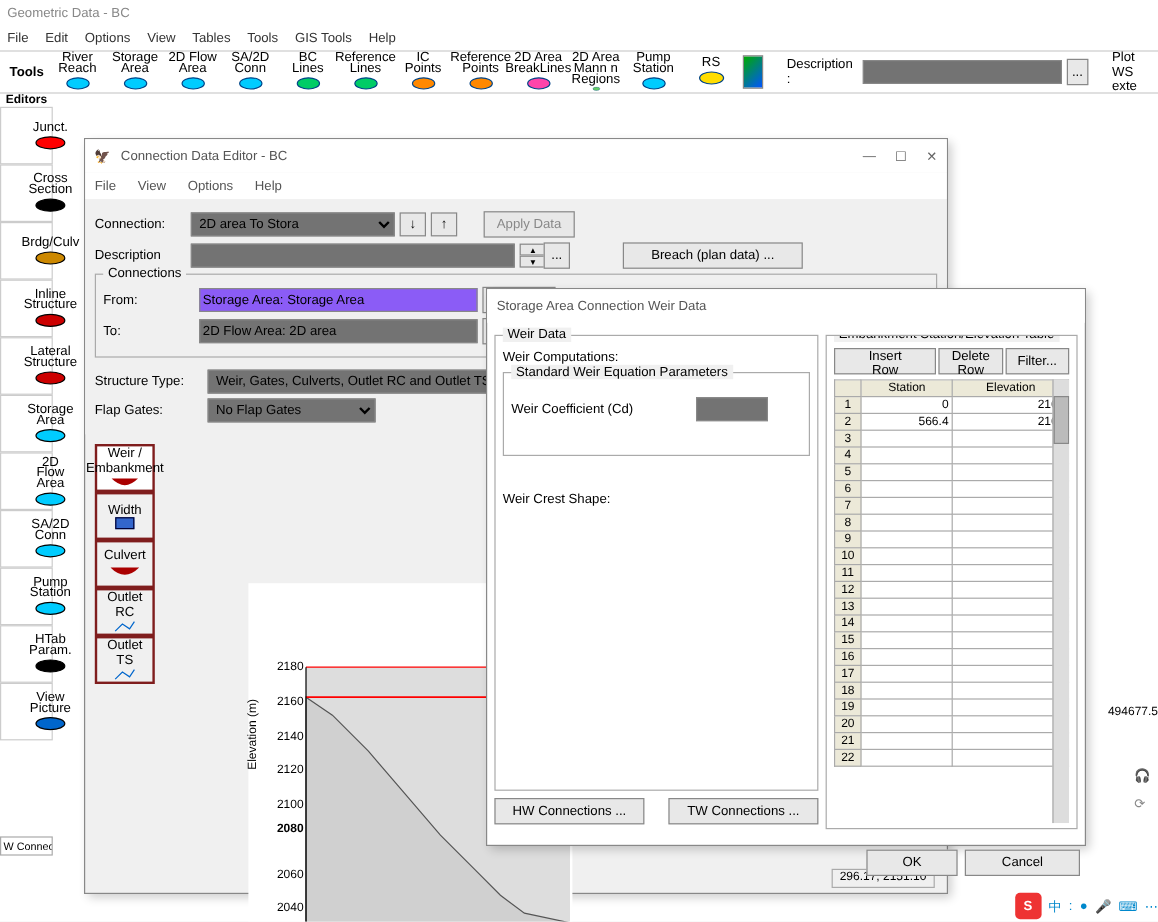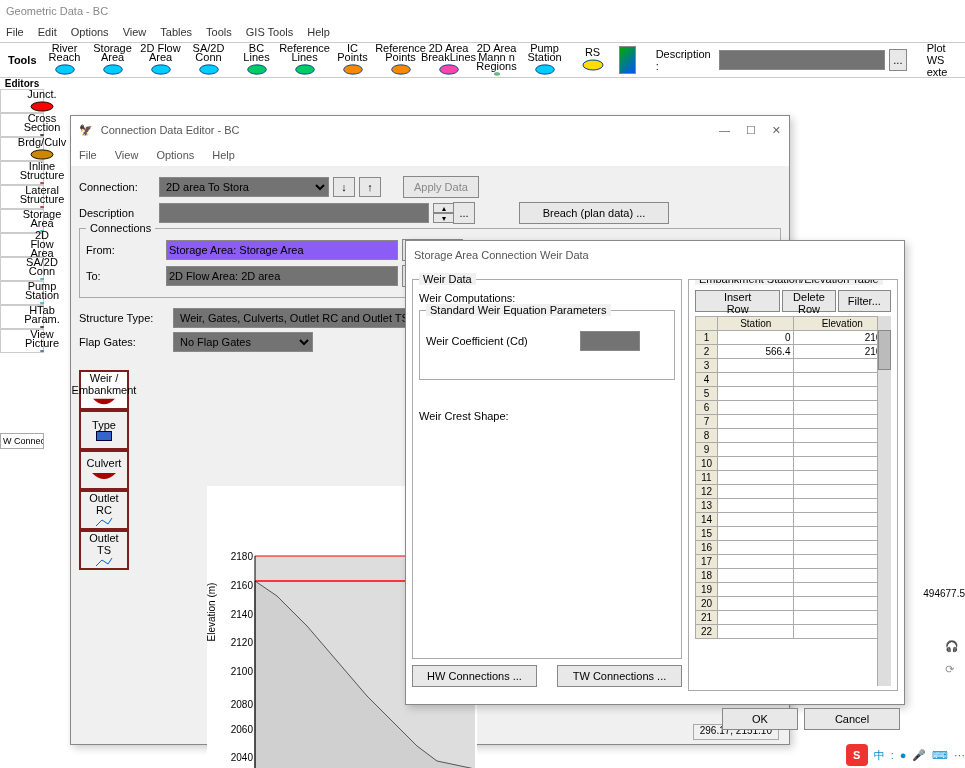--- a/index.html
+++ b/index.html
@@ -9,21 +9,21 @@
 .menu-bar { height: 20px; display: flex; align-items: center; padding: 0 6px; gap: 14px; color: #333; }
 .menu-bar span { cursor: default; }
 .toolbar-row { height: 36px; display: flex; align-items: center; border-top: 1px solid #ccc; border-bottom: 1px solid #ccc; padding: 1px 4px; gap: 0; }
 .tools-label { font-weight: bold; padding: 0 4px; writing-mode: horizontal-tb; }
 .tool-btn { width: 48px; height: 34px; border: 1px solid transparent; display: flex; flex-direction: column; align-items: center; justify-content: center; font-size: 9px; text-align: center; line-height: 9px; cursor: pointer; }
 .tool-icon { width: 24px; height: 14px; margin-top: 1px; }
 .desc-box { display: flex; align-items: center; gap: 4px; margin-left: 20px; }
 .desc-box input { width: 170px; height: 18px; border: 1px solid #888; }
 .left-editors { position: absolute; left: 0; top: 78px; width: 44px; display: flex; flex-direction: column; }
 .editors-label { font-weight: bold; font-size: 10px; text-align: center; }
-.editor-btn { width: 44px; height: 24px; border: 1px solid #ccc; display: flex; flex-direction: column; align-items: center; justify-content: center; font-size: 9px; text-align: center; line-height: 9px; padding-left: 40px; }
+.editor-btn { width: 44px; height: 48px; border: 1px solid #ccc; display: flex; flex-direction: column; align-items: center; justify-content: center; font-size: 9px; text-align: center; line-height: 9px; padding-left: 40px; }
 .editor-icon { width: 28px; height: 12px; margin-top: 2px; }
 
 .dialog { position: absolute; background: #f0f0f0; border: 1px solid #888; box-shadow: 3px 3px 8px rgba(0,0,0,0.2); }
 .dialog-title { height: 28px; display: flex; align-items: center; padding: 0 8px; color: #555; gap: 8px; background: #fff; }
 .dialog-title .win-btns { margin-left: auto; display: flex; gap: 16px; color: #666; }
 .dialog-menu { height: 22px; display: flex; align-items: center; padding: 0 8px; gap: 18px; background: #fff; color: #555; }
 .dialog-body { padding: 6px 8px; background: #f0f0f0; }
 .form-row { display: flex; align-items: center; margin: 4px 0; gap: 4px; }
 .form-row label { width: 76px; }
 select, input[type=text] { height: 20px; border: 1px solid #888; background: #737373; padding: 0 2px; }
@@ -292,21 +292,21 @@
 
   <div class="vert-tabs" style="left:8px;top:254px">
     <div class="vert-tab active">
         <span>Weir /
 Embankment</span>
         <svg class="tool-icon" viewBox="0 0 24 12">
           <path d="M0 2 Q12 14 24 2" fill="#a00"></path>
         </svg>
       </div>
     <div class="vert-tab">
-        <span>Type</span>
+        <span>Width</span>
         <div style="width:16px;height:10px;background:#36c;border:1px solid #003"></div>
       </div>
     <div class="vert-tab">
         <span>Culvert</span>
         <svg class="tool-icon" viewBox="0 0 24 12">
           <path d="M0 2 Q12 14 24 2" fill="#a00"></path>
         </svg>
       </div>
     <div class="vert-tab">
         <span>Outlet
@@ -334,21 +334,21 @@
       <polygon points="48,95 70,110 100,140 130,175 160,210 190,240 210,260 230,275 268,283 268,300 48,300" fill="#d0d0d0" stroke="#555" stroke-width="1"></polygon>
 
       <line x1="48" y1="95" x2="268" y2="95" stroke="red" stroke-width="1.5"></line>
       <line x1="48" y1="70" x2="268" y2="70" stroke="red" stroke-width="1"></line>
       <line x1="48" y1="70" x2="48" y2="300" stroke="#000"></line>
       <line x1="48" y1="300" x2="268" y2="300" stroke="#000"></line>
     </svg>
     <div id="yticks">
         <div class="ytick" style="top: 271.25px;">2040</div>
         <div class="ytick" style="top: 242.5px;">2060</div>
-        <div class="ytick" style="top: 218px;">2080</div>
+        <div class="ytick" style="top: 205px; font-weight: bold;">2080</div>
         <div class="ytick" style="top: 185px;">2100</div>
         <div class="ytick" style="top: 156.25px;">2120</div>
         <div class="ytick" style="top: 127.5px;">2140</div>
         <div class="ytick" style="top: 98.75px;">2160</div>
         <div class="ytick" style="top: 70px;">2180</div>
       </div>
     <div id="xticks"></div>
 
   </div>
 

